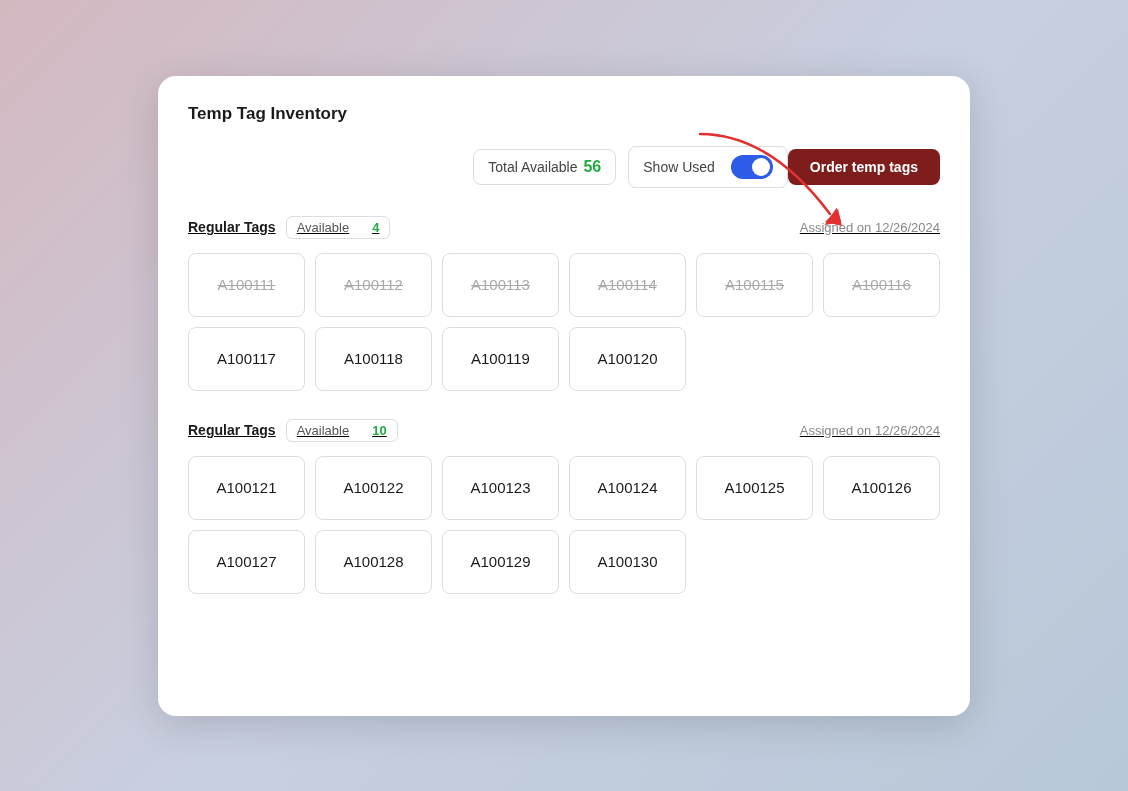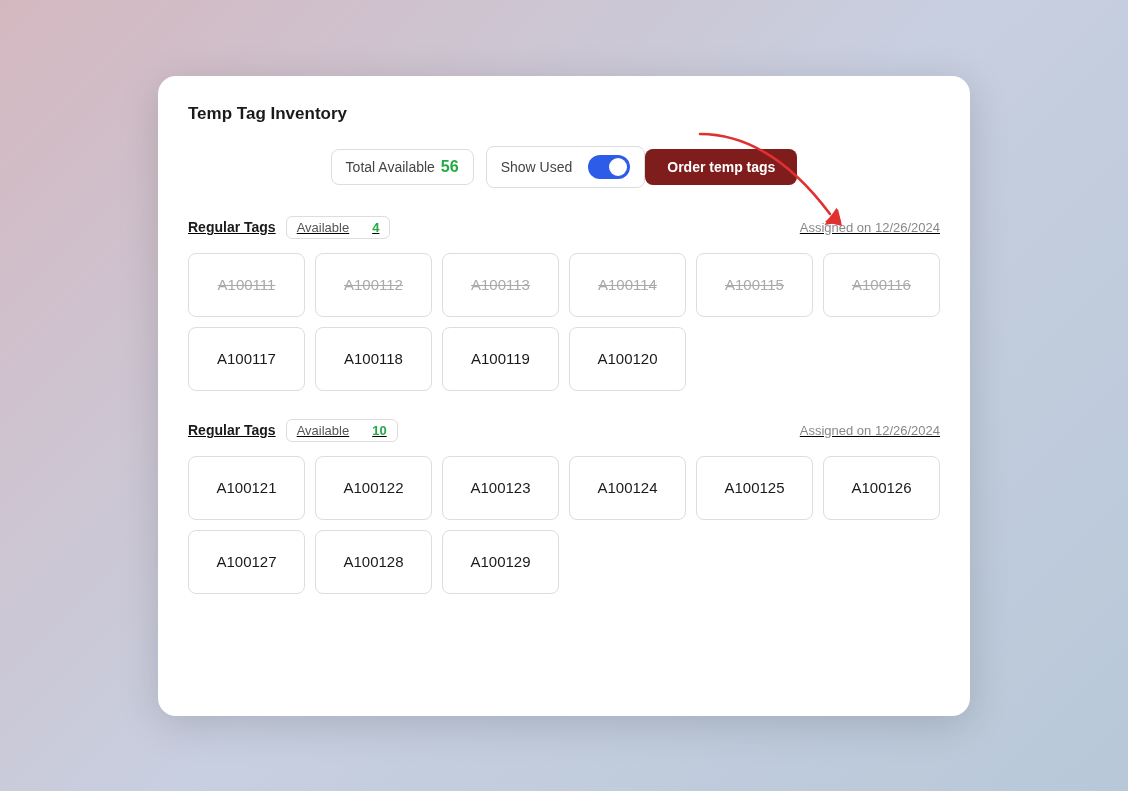--- a/index.html
+++ b/index.html
@@ -27,21 +27,21 @@
     .modal-title {
       font-size: 17px;
       font-weight: 600;
       color: #1a1a1a;
       margin-bottom: 22px;
     }
 
     .toolbar {
       display: flex;
       align-items: center;
-      justify-content: center;
+      justify-content: flex-end;
       margin-bottom: 28px;
     }
 
     .toolbar-left {
       display: flex;
       align-items: center;
       gap: 12px;
     }
 
     .total-available-box {
@@ -264,16 +264,17 @@
         <div class="tags-grid">
           <div class="tag-cell">A100121</div>
           <div class="tag-cell">A100122</div>
           <div class="tag-cell">A100123</div>
           <div class="tag-cell">A100124</div>
           <div class="tag-cell">A100125</div>
           <div class="tag-cell">A100126</div>
           <div class="tag-cell">A100127</div>
           <div class="tag-cell">A100128</div>
           <div class="tag-cell">A100129</div>
+          <div class="tag-cell">A100130</div>
         </div>
       </div>
     </div>
 </div>
 
 </body></html>

